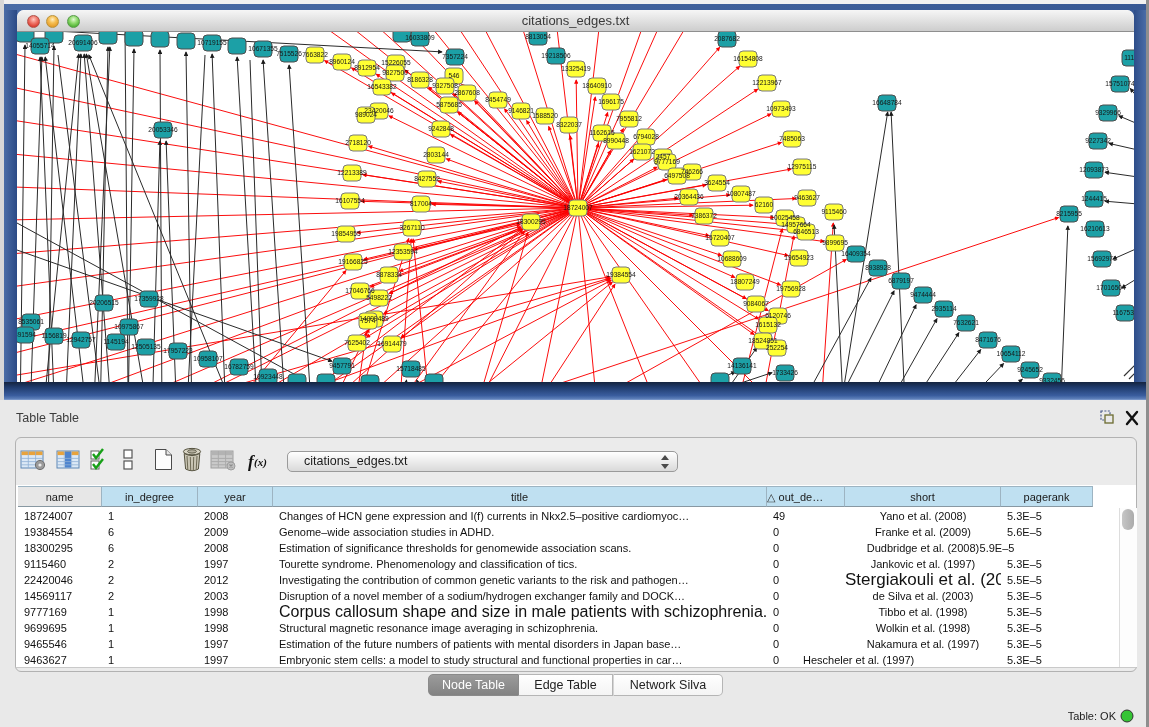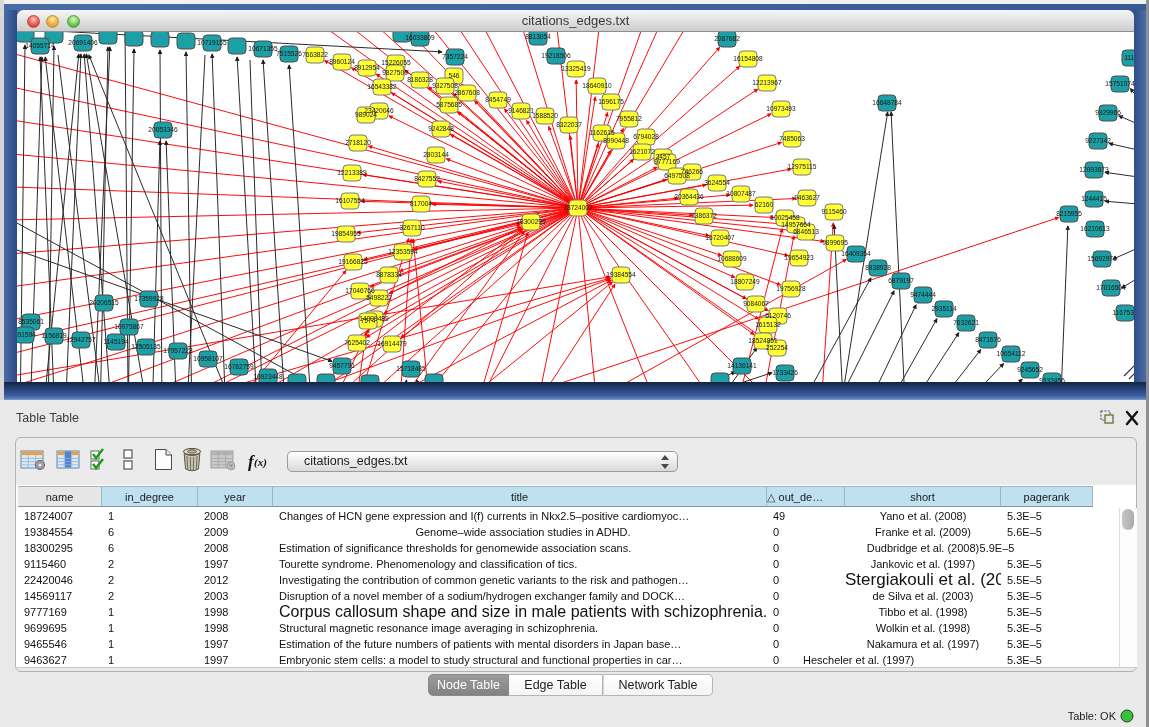--- a/index.html
+++ b/index.html
@@ -571,21 +571,21 @@
 <div style="position:absolute;left:18px;top:508px;width:84px;height:16px;padding-left:6px;box-sizing:border-box;text-align:left;line-height:16px;font-size:11px;color:#111;white-space:nowrap;overflow:hidden">18724007</div>
 <div style="position:absolute;left:102px;top:508px;width:96px;height:16px;padding-left:6px;box-sizing:border-box;text-align:left;line-height:16px;font-size:11px;color:#111;white-space:nowrap;overflow:hidden">1</div>
 <div style="position:absolute;left:198px;top:508px;width:75px;height:16px;padding-left:6px;box-sizing:border-box;text-align:left;line-height:16px;font-size:11px;color:#111;white-space:nowrap;overflow:hidden">2008</div>
 <div style="position:absolute;left:273px;top:508px;width:494px;height:16px;padding-left:6px;box-sizing:border-box;text-align:left;line-height:16px;font-size:11px;color:#111;white-space:nowrap;overflow:hidden">Changes of HCN gene expression and I(f) currents in Nkx2.5–positive cardiomyoc…</div>
 <div style="position:absolute;left:767px;top:508px;width:78px;height:16px;padding-left:6px;box-sizing:border-box;text-align:left;line-height:16px;font-size:11px;color:#111;white-space:nowrap;overflow:hidden">49</div>
 <div style="position:absolute;left:845px;top:508px;width:156px;height:16px;box-sizing:border-box;text-align:center;line-height:16px;font-size:11px;color:#111;white-space:nowrap;overflow:hidden">Yano et al. (2008)</div>
 <div style="position:absolute;left:1001px;top:508px;width:92px;height:16px;padding-left:6px;box-sizing:border-box;text-align:left;line-height:16px;font-size:11px;color:#111;white-space:nowrap;overflow:hidden">5.3E–5</div>
 <div style="position:absolute;left:18px;top:524px;width:84px;height:16px;padding-left:6px;box-sizing:border-box;text-align:left;line-height:16px;font-size:11px;color:#111;white-space:nowrap;overflow:hidden">19384554</div>
 <div style="position:absolute;left:102px;top:524px;width:96px;height:16px;padding-left:6px;box-sizing:border-box;text-align:left;line-height:16px;font-size:11px;color:#111;white-space:nowrap;overflow:hidden">6</div>
 <div style="position:absolute;left:198px;top:524px;width:75px;height:16px;padding-left:6px;box-sizing:border-box;text-align:left;line-height:16px;font-size:11px;color:#111;white-space:nowrap;overflow:hidden">2009</div>
-<div style="position:absolute;left:273px;top:524px;width:494px;height:16px;padding-left:6px;box-sizing:border-box;text-align:center;line-height:16px;font-size:11px;color:#111;white-space:nowrap;overflow:hidden">Genome–wide association studies in ADHD.</div>
+<div style="position:absolute;left:273px;top:524px;width:494px;height:16px;padding-left:6px;box-sizing:border-box;text-align:left;line-height:16px;font-size:11px;color:#111;white-space:nowrap;overflow:hidden">Genome–wide association studies in ADHD.</div>
 <div style="position:absolute;left:767px;top:524px;width:78px;height:16px;padding-left:6px;box-sizing:border-box;text-align:left;line-height:16px;font-size:11px;color:#111;white-space:nowrap;overflow:hidden">0</div>
 <div style="position:absolute;left:845px;top:524px;width:156px;height:16px;box-sizing:border-box;text-align:center;line-height:16px;font-size:11px;color:#111;white-space:nowrap;overflow:hidden">Franke et al. (2009)</div>
 <div style="position:absolute;left:1001px;top:524px;width:92px;height:16px;padding-left:6px;box-sizing:border-box;text-align:left;line-height:16px;font-size:11px;color:#111;white-space:nowrap;overflow:hidden">5.6E–5</div>
 <div style="position:absolute;left:18px;top:540px;width:84px;height:16px;padding-left:6px;box-sizing:border-box;text-align:left;line-height:16px;font-size:11px;color:#111;white-space:nowrap;overflow:hidden">18300295</div>
 <div style="position:absolute;left:102px;top:540px;width:96px;height:16px;padding-left:6px;box-sizing:border-box;text-align:left;line-height:16px;font-size:11px;color:#111;white-space:nowrap;overflow:hidden">6</div>
 <div style="position:absolute;left:198px;top:540px;width:75px;height:16px;padding-left:6px;box-sizing:border-box;text-align:left;line-height:16px;font-size:11px;color:#111;white-space:nowrap;overflow:hidden">2008</div>
 <div style="position:absolute;left:273px;top:540px;width:494px;height:16px;padding-left:6px;box-sizing:border-box;text-align:left;line-height:16px;font-size:11px;color:#111;white-space:nowrap;overflow:hidden">Estimation of significance thresholds for genomewide association scans.</div>
 <div style="position:absolute;left:767px;top:540px;width:78px;height:16px;padding-left:6px;box-sizing:border-box;text-align:left;line-height:16px;font-size:11px;color:#111;white-space:nowrap;overflow:hidden">0</div>
 <div style="position:absolute;left:845px;top:540px;width:156px;height:16px;box-sizing:border-box;text-align:center;line-height:16px;font-size:11px;color:#111;white-space:nowrap;overflow:hidden">Dudbridge et al. (2008)</div>
 <div style="position:absolute;left:948px;top:540px;width:92px;height:16px;padding-left:6px;box-sizing:border-box;text-align:center;line-height:16px;font-size:11px;color:#111;white-space:nowrap;overflow:hidden">5.9E–5</div>
@@ -636,22 +636,22 @@
 <div style="position:absolute;left:198px;top:652px;width:75px;height:16px;padding-left:6px;box-sizing:border-box;text-align:left;line-height:16px;font-size:11px;color:#111;white-space:nowrap;overflow:hidden">1997</div>
 <div style="position:absolute;left:273px;top:652px;width:494px;height:16px;padding-left:6px;box-sizing:border-box;text-align:left;line-height:16px;font-size:11px;color:#111;white-space:nowrap;overflow:hidden">Embryonic stem cells: a model to study structural and functional properties in car…</div>
 <div style="position:absolute;left:767px;top:652px;width:78px;height:16px;padding-left:6px;box-sizing:border-box;text-align:left;line-height:16px;font-size:11px;color:#111;white-space:nowrap;overflow:hidden">0</div>
 <div style="position:absolute;left:803px;top:652px;width:156px;height:16px;box-sizing:border-box;text-align:left;line-height:16px;font-size:11px;color:#111;white-space:nowrap;overflow:hidden">Hescheler et al. (1997)</div>
 <div style="position:absolute;left:1001px;top:652px;width:92px;height:16px;padding-left:6px;box-sizing:border-box;text-align:left;line-height:16px;font-size:11px;color:#111;white-space:nowrap;overflow:hidden">5.3E–5</div>
 
 <div style="position:absolute;left:1119px;top:508px;width:17px;height:159px;background:#fdfdfd;border-left:1px solid #ddd"></div>
 <div style="position:absolute;left:1121.5px;top:509px;width:12px;height:21px;background:linear-gradient(to right,#c6c6c6,#ababab);border-radius:6px"></div>
 
 <div style="position:absolute;left:428px;top:674px;height:22px;display:flex;font-size:12.5px">
-  <div style="width:81px;background:linear-gradient(to bottom,#9b9b9b,#828282);color:#fff;border:1px solid #8a8a8a;border-radius:5px 0 0 5px;text-align:center;line-height:21px;box-sizing:border-box">Node Table</div>
+  <div style="width:91px;background:linear-gradient(to bottom,#9b9b9b,#828282);color:#fff;border:1px solid #8a8a8a;border-radius:5px 0 0 5px;text-align:center;line-height:21px;box-sizing:border-box">Node Table</div>
   <div style="width:94px;background:linear-gradient(to bottom,#ffffff,#f4f4f4);color:#222;border:1px solid #b5b5b5;border-left:none;text-align:center;line-height:21px;box-sizing:border-box">Edge Table</div>
-  <div style="width:110px;background:linear-gradient(to bottom,#ffffff,#f4f4f4);color:#222;border:1px solid #b5b5b5;border-left:1px solid #d5d5d5;border-radius:0 5px 5px 0;text-align:center;line-height:21px;box-sizing:border-box">Network Table</div>
+  <div style="width:110px;background:linear-gradient(to bottom,#ffffff,#f4f4f4);color:#222;border:1px solid #b5b5b5;border-left:1px solid #d5d5d5;border-radius:0 5px 5px 0;text-align:center;line-height:21px;box-sizing:border-box">Network Silva</div>
 </div>
 
 <div style="position:absolute;left:1000px;top:710px;width:116px;text-align:right;font-size:11px;color:#222">Table: OK</div>
 <svg width="16" height="16" viewBox="0 0 16 16" style="position:absolute;left:1120px;top:709px">
     <circle cx="7" cy="7" r="6" fill="#35c435" stroke="#333" stroke-width="1"></circle>
   </svg>
 
 <div style="position:absolute;left:1146px;top:0;width:3px;height:727px;background:#8e8e8e"></div>
 </body></html>

